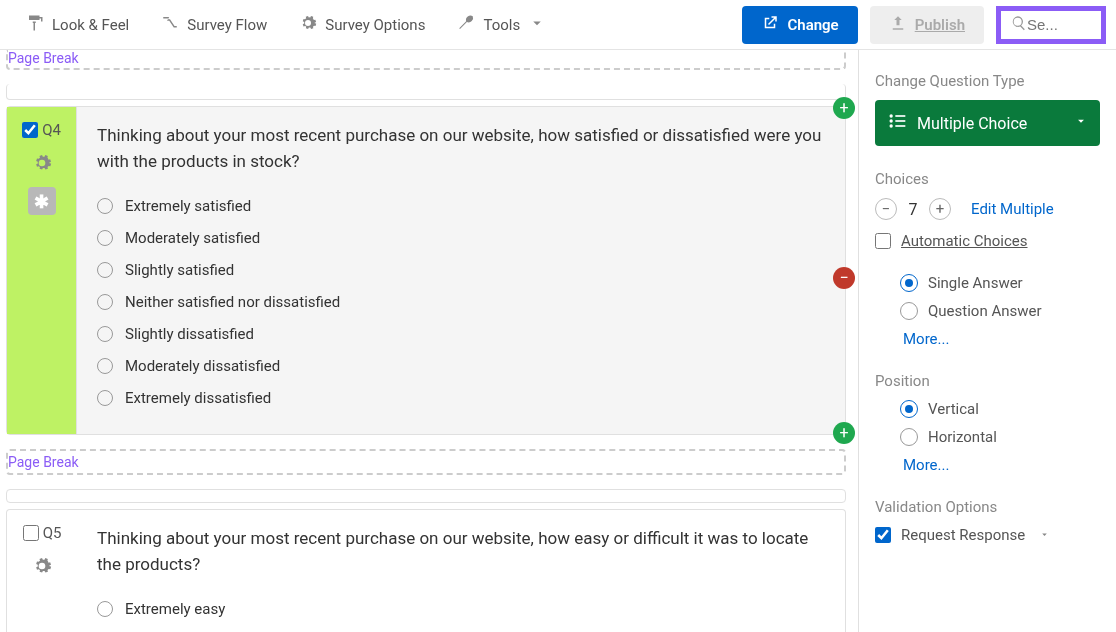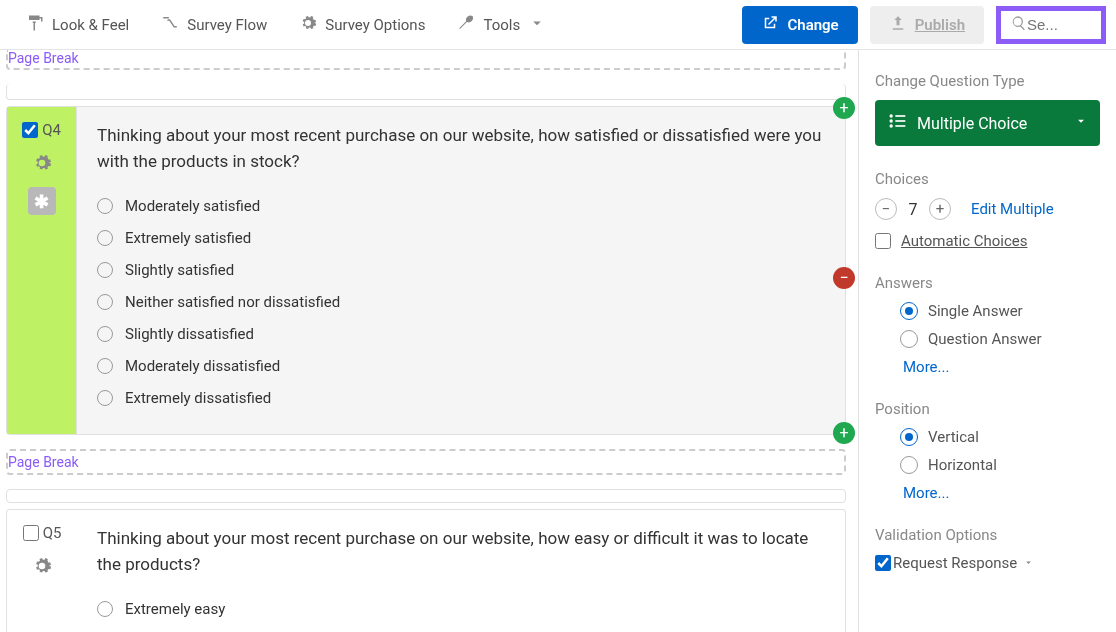--- a/index.html
+++ b/index.html
@@ -244,21 +244,21 @@
     display: flex; align-items: center; justify-content: center;
     flex-shrink: 0;
   }
   .radio-row .rd.sel { border-color: #0066cc; }
   .radio-row .rd.sel::after {
     content: ""; width: 8px; height: 8px; background: #0066cc; border-radius: 50%;
   }
   .more-link { color: #0066cc; margin-left: 28px; cursor: pointer; }
 
   .validation-row {
-    display: flex; align-items: center; gap: 2px;
+    display: flex; align-items: center; gap: 10px;
     cursor: pointer;
   }
   .validation-row input[type="checkbox"] { width: 16px; height: 16px; accent-color: #0066cc; }
   .caret-down { margin-left: 4px; }
   .caret-down svg { width: 11px; height: 11px; fill: #888; }
 
 </style>
 </head>
 <body>
 
@@ -353,25 +353,25 @@
               <path d="M12 8a4 4 0 100 8 4 4 0 000-8zm9 4l2 1-1 3-2-.5a8 8 0 01-1.4 1.4l.5 2-3 1-1-2a8 8 0 01-2 0l-1 2-3-1 .5-2A8 8 0 018.2 16L6 16.5l-1-3 2-1a8 8 0 010-2l-2-1 1-3 2 .5A8 8 0 019.6 5.6L9 3.5l3-1 1 2a8 8 0 012 0l1-2 3 1-.5 2A8 8 0 0119.8 8l2-.5 1 3-2 1a8 8 0 010 2z"></path>
             </svg>
         </div>
         <div class="gutter-badge">✱</div>
       </div>
 
       <div class="q-body">
         <div class="q-text">Thinking about your most recent purchase on our website, how satisfied or dissatisfied were you with the products in stock?</div>
         <div class="choice-row">
             <span class="radio-o"></span>
+            <span>Extremely satisfied</span>
+          </div>
+        <div class="choice-row">
+            <span class="radio-o"></span>
             <span>Moderately satisfied</span>
-          </div>
-        <div class="choice-row">
-            <span class="radio-o"></span>
-            <span>Extremely satisfied</span>
           </div>
         <div class="choice-row">
             <span class="radio-o"></span>
             <span>Slightly satisfied</span>
           </div>
         <div class="choice-row">
             <span class="radio-o"></span>
             <span>Neither satisfied nor dissatisfied</span>
           </div>
         <div class="choice-row">
@@ -450,21 +450,20 @@
         <div class="step-btn">+</div>
         <span class="link" style="margin-left:10px;">Edit Multiple</span>
       </div>
       <label class="chk-row">
         <input type="checkbox" style="">
         <span>Automatic Choices</span>
       </label>
     </div>
 
     <div class="sb-section">
-      <div class="sb-label">Answers</div>
       <div class="radio-row">
         <span class="rd sel"></span>
         <span>Single Answer</span>
       </div>
       <div class="radio-row">
         <span class="rd"></span>
         <span>Question Answer</span>
       </div>
       <div class="more-link">More...</div>
     </div>

